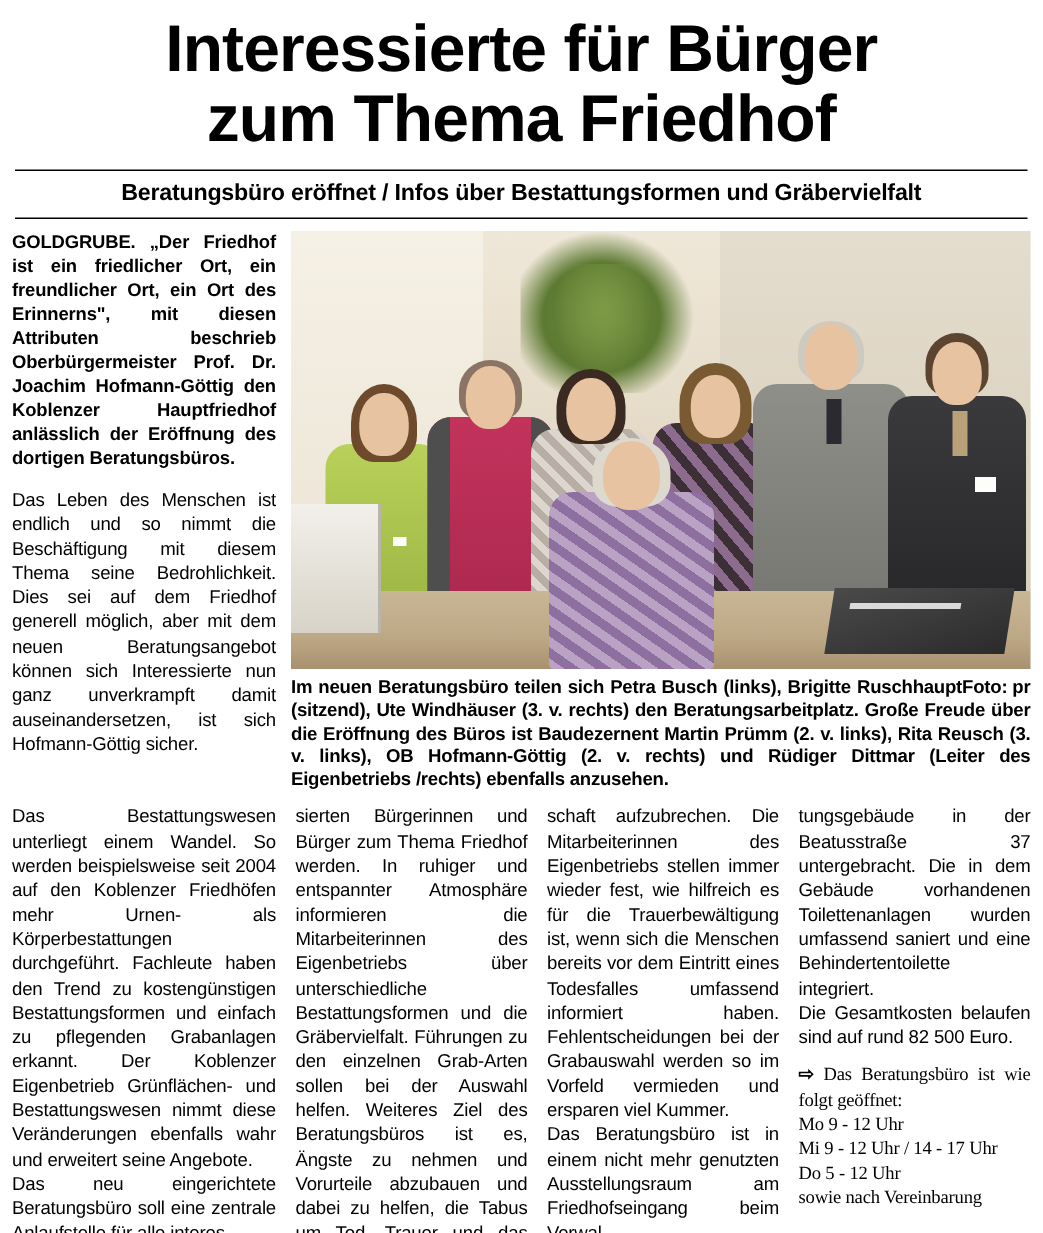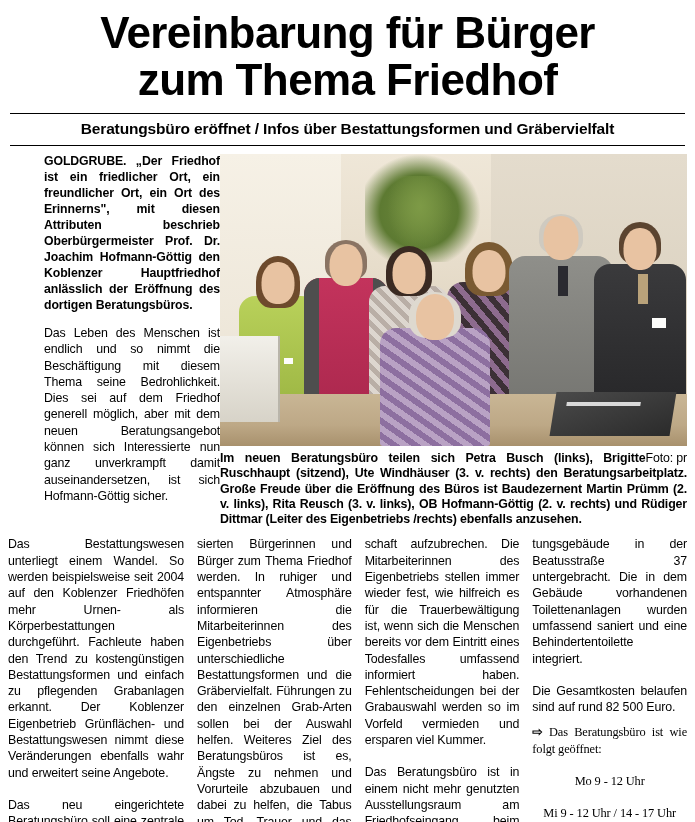--- a/index.html
+++ b/index.html
@@ -56,21 +56,21 @@
     border: none;
     border-top: 1px solid #000;
     margin: 0 2px 8px 2px;
     height: 0;
   }
 
   
   .upper {
     display: flex;
     align-items: flex-start;
-    margin-left: 36px;
+    gap: 10px;
   }
   .lead-col {
     width: 176px;
     flex: 0 0 176px;
   }
   .lead {
     font-weight: bold;
     font-size: 12.3px;
     line-height: 1.30;
     text-align: justify;
@@ -155,21 +155,21 @@
     font-weight: bold;
     font-size: 12.4px;
     line-height: 1.23;
     text-align: justify;
     letter-spacing: -0.15px;
     margin: 5px 0 0 0;
     padding: 0;
   }
   .caption .credit {
     float: right;
-    font-weight: normal;
+    font-weight: bold;
   }
   .cap-wrap::after { content:""; display:block; clear:both; }
 
   
   .lower {
     display: flex;
     gap: 13px;
     margin-top: 9px;
     align-items: flex-start;
   }
@@ -178,39 +178,39 @@
     min-width: 0;
   }
   .col.c1 { flex: 0 0 176px; }
   .col p {
     font-size: 12.4px;
     line-height: 1.315;
     text-align: justify;
     letter-spacing: -0.12px;
     margin: 0;
   }
-  .col p + p { margin-top: 16px; }
+  .col p + p { margin-top: 0; }
   .hours {
     margin-top: 9px;
     font-family: Liberation Serif, serif;
   }
   .hours p {
-    text-align: center;
+    text-align: left;
   }
   .hours .hl { text-align: justify; }
   .arrow-glyph { font-weight: bold; }
   .phone-glyph { font-size: 11px; }
 </style>
 </head>
 <body>
 
 <div id="page">
 
   <h1 class="headline">
-    <span>Vereinbarung für Bürger</span>
+    <span>Interessierte für Bürger</span>
     <span class="l2">zum Thema Friedhof</span>
   </h1>
 
   <hr class="rule">
 
   <div class="subhead">Beratungsbüro eröffnet / Infos über Bestattungsformen und Gräbervielfalt</div>
 
   <hr class="rule2">
 
   <div class="upper">

